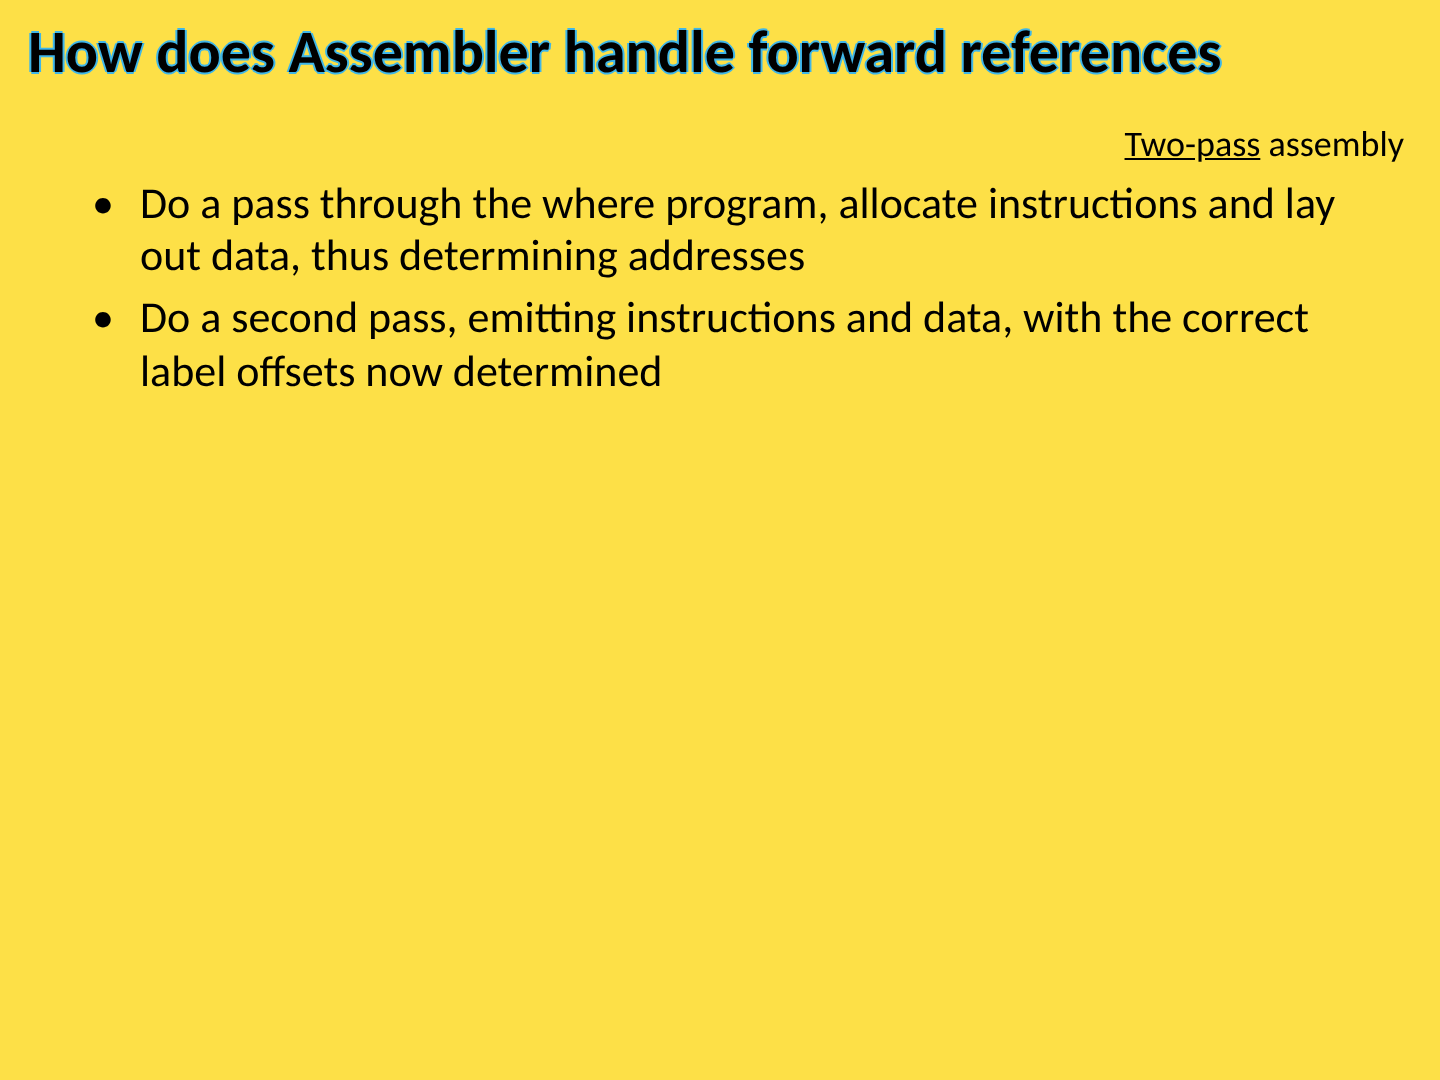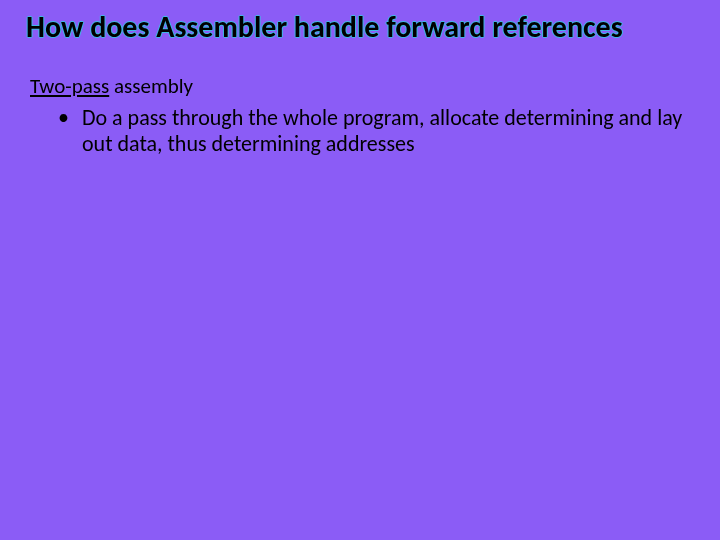--- a/index.html
+++ b/index.html
@@ -7,44 +7,44 @@
       width: 720px;
       height: 540px;
       background: #000;
       color: #000;
       font-family: Calibri, "Segoe UI", Arial, sans-serif;
       overflow: hidden;
     }
     .slide {
       width: 100%;
       height: 100%;
-      background: #8b5cf6;
+      background: #fde047;
       position: relative;
-      padding-left: 12px;
     }
     .title {
       font-size: 30px;
       font-weight: 700;
       color: #000;
       padding: 10px 14px 6px 14px;
       line-height: 1.15;
       text-shadow:
         -1px 0 0 #3fb6e8,
         1px 0 0 #3fb6e8,
         0 -1px 0 #3fb6e8,
         0 1px 0 #3fb6e8;
     }
     .content {
       padding: 8px 18px 0 18px;
     }
     .subhead {
-      font-size: 21px;
+      font-size: 18px;
       color: #000;
       margin-bottom: 6px;
-      margin-top: 14px;
+      margin-top: 2px;
+      text-align: right;
     }
     .subhead .kw { text-decoration: underline; }
     ul.bullets {
       list-style: none;
       padding-left: 48px;
       margin-bottom: 14px;
     }
     ul.bullets li {
       position: relative;
       font-size: 22px;
@@ -66,18 +66,19 @@
 <body>
 
 <div class="slide">
   <div class="title">How does Assembler handle forward references</div>
   <div class="content">
 
     <div class="subhead">
       <span class="kw">Two-pass</span><span> assembly</span>
     </div>
     <ul class="bullets">
-      <li>Do a pass through the whole program, allocate determining and lay out data, thus determining addresses</li>
+      <li>Do a pass through the where program, allocate instructions and lay out data, thus determining addresses</li>
+      <li>Do a second pass, emitting instructions and data, with the correct label offsets now determined</li>
     </ul>
 
 
   </div>
 </div>
 
 </body></html>

